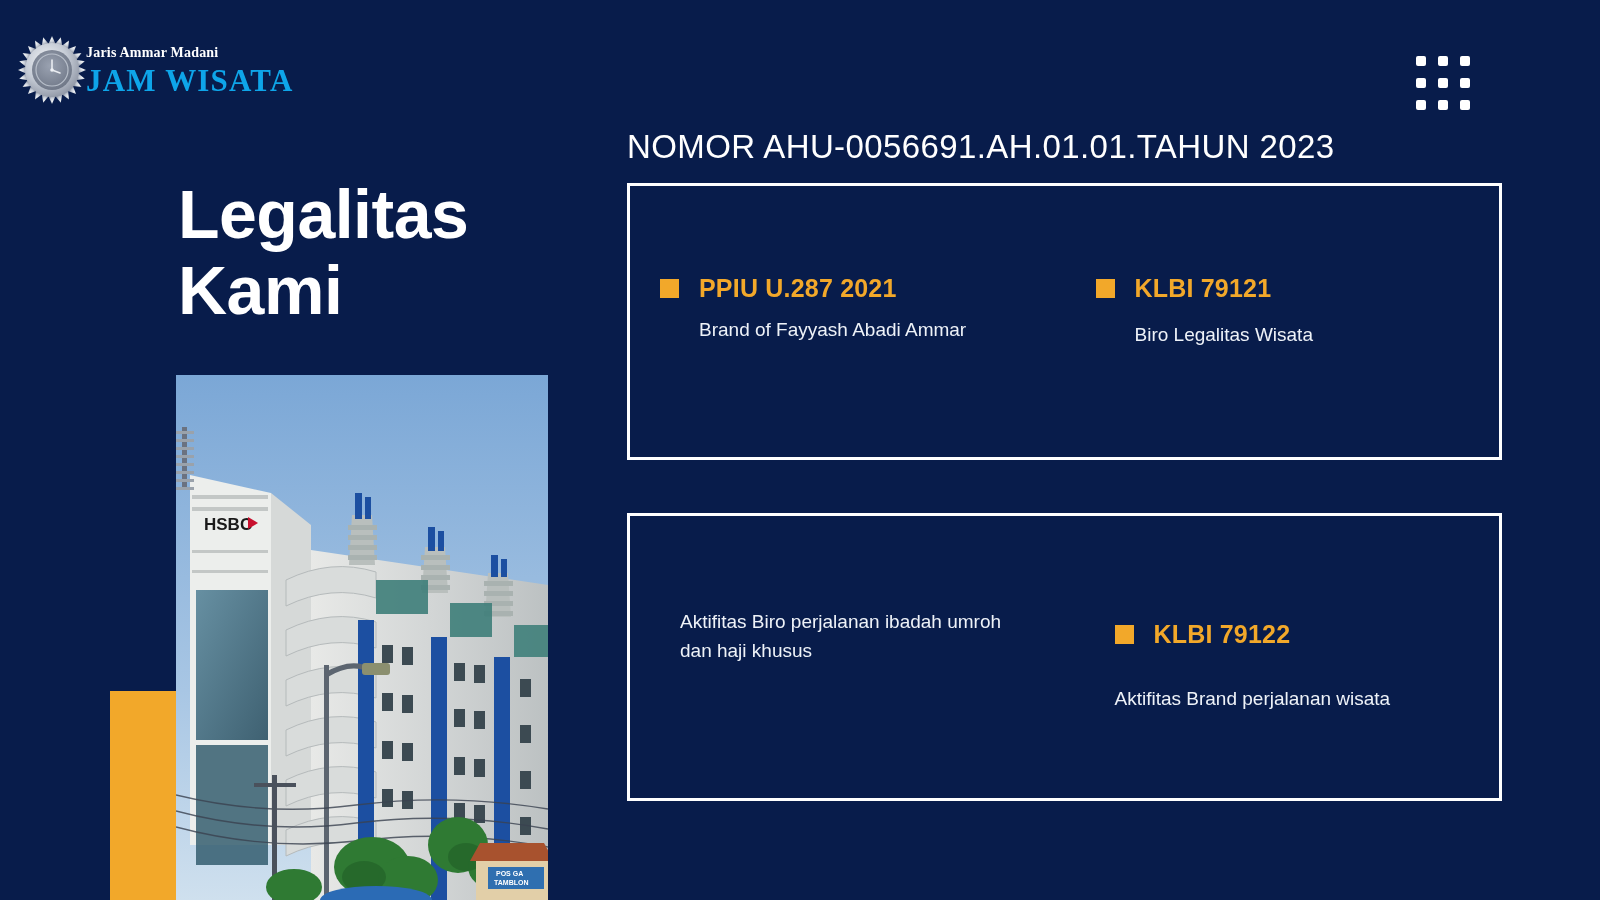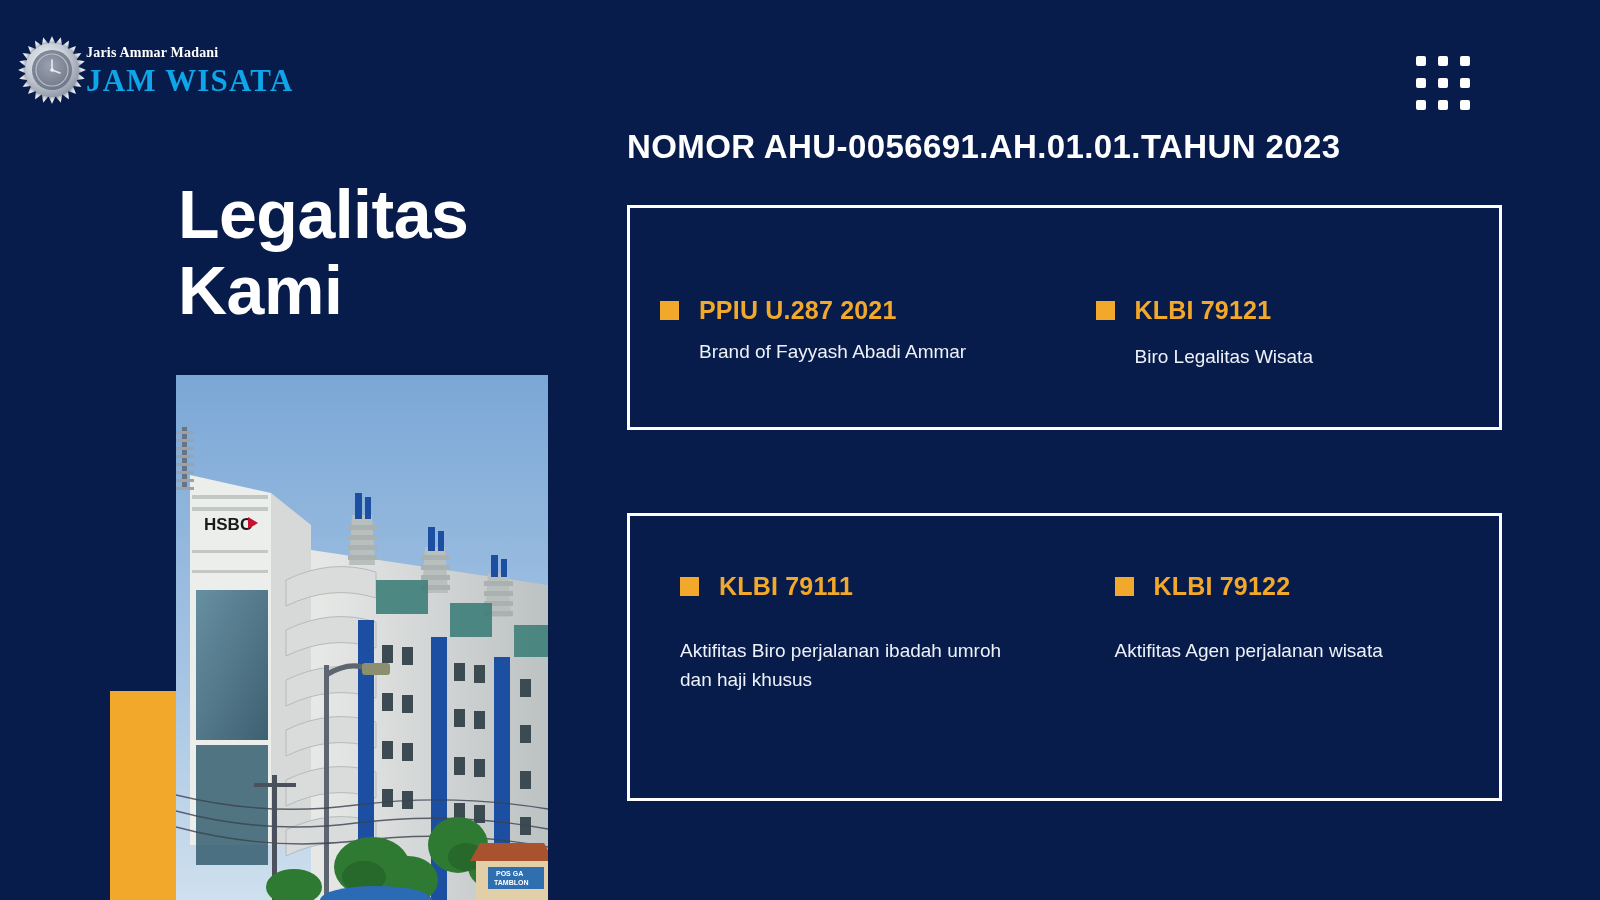--- a/index.html
+++ b/index.html
@@ -74,43 +74,43 @@
     left:176px; top:375px;
     width:372px; height:525px;
     overflow:hidden;
     background:#0f766e;
   }
   .photo svg { display:block; width:372px; height:525px; }
 
   
   .nomor {
     position:absolute; left:627px; top:128px;
-    font-size:33px; font-weight:700; color:#ffffff;
+    font-size:33px; font-weight:400; color:#ffffff;
     letter-spacing:0.4px;
     white-space:nowrap;
   }
 
   .cert-box {
     position:absolute;
     border:3px solid #ffffff;
     background:transparent;
   }
-  .cert-box.box-1 { left:627px; top:205px; width:875px; height:225px; }
+  .cert-box.box-1 { left:627px; top:183px; width:875px; height:277px; }
   .cert-box.box-2 { left:627px; top:513px; width:875px; height:288px; }
 
   .cert-cols { display:flex; width:100%; height:100%; }
   .cert-col { flex:1 1 50%; }
 
   .box-1 .cert-col { padding-top:88px; }
   .box-1 .cert-col.col-a { padding-left:30px; }
   .box-1 .cert-col.col-b { padding-left:31px; }
 
   .box-2 .cert-col { padding-top:56px; }
   .box-2 .cert-col.col-a { padding-left:50px; }
-  .box-2 .cert-col.col-b { padding-left:50px; }
+  .box-2 .cert-col.col-b { padding-left:50px;margin-top:48px; }
 
   .cert-head {
     display:flex; align-items:center; gap:20px;
   }
   .bullet {
     width:19px; height:19px;
     background:#f2a82a;
     flex:0 0 auto;
     display:block;
   }
@@ -387,29 +387,25 @@
           <span class="cert-code">KLBI 79121</span>
         </div>
         <div class="cert-desc">Biro Legalitas Wisata</div>
       </div>
     </div>
   </div>
 
   <div class="cert-box box-2">
     <div class="cert-cols">
       <div class="cert-col col-a">
-        <div class="cert-head">
-          <span class="bullet"></span>
-          <span class="cert-code">KLBI 79111</span>
-        </div>
         <div class="cert-desc">Aktifitas Biro perjalanan ibadah umroh dan haji khusus</div>
       </div>
       <div class="cert-col col-b">
         <div class="cert-head">
           <span class="bullet"></span>
           <span class="cert-code">KLBI 79122</span>
         </div>
-        <div class="cert-desc">Aktifitas Agen perjalanan wisata</div>
+        <div class="cert-desc">Aktifitas Brand perjalanan wisata</div>
       </div>
     </div>
   </div>
 
 </div>
 
 </body></html>

